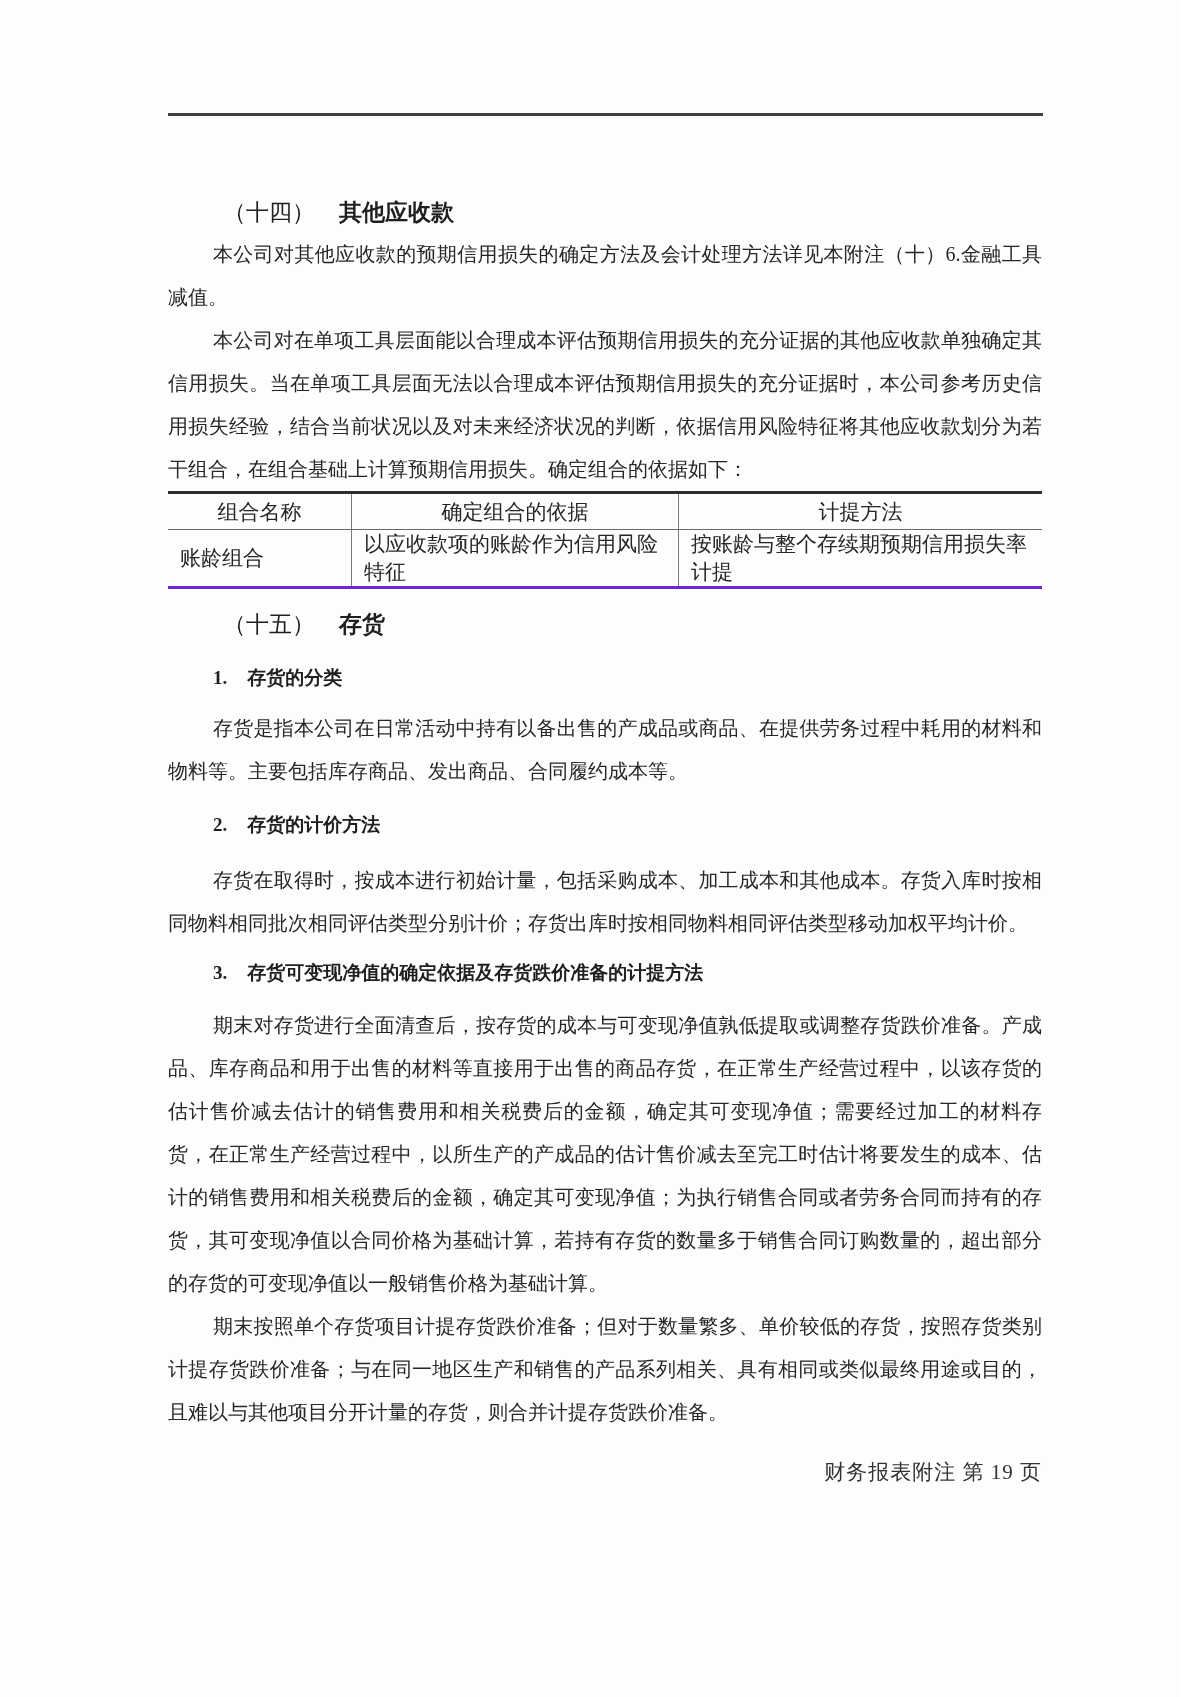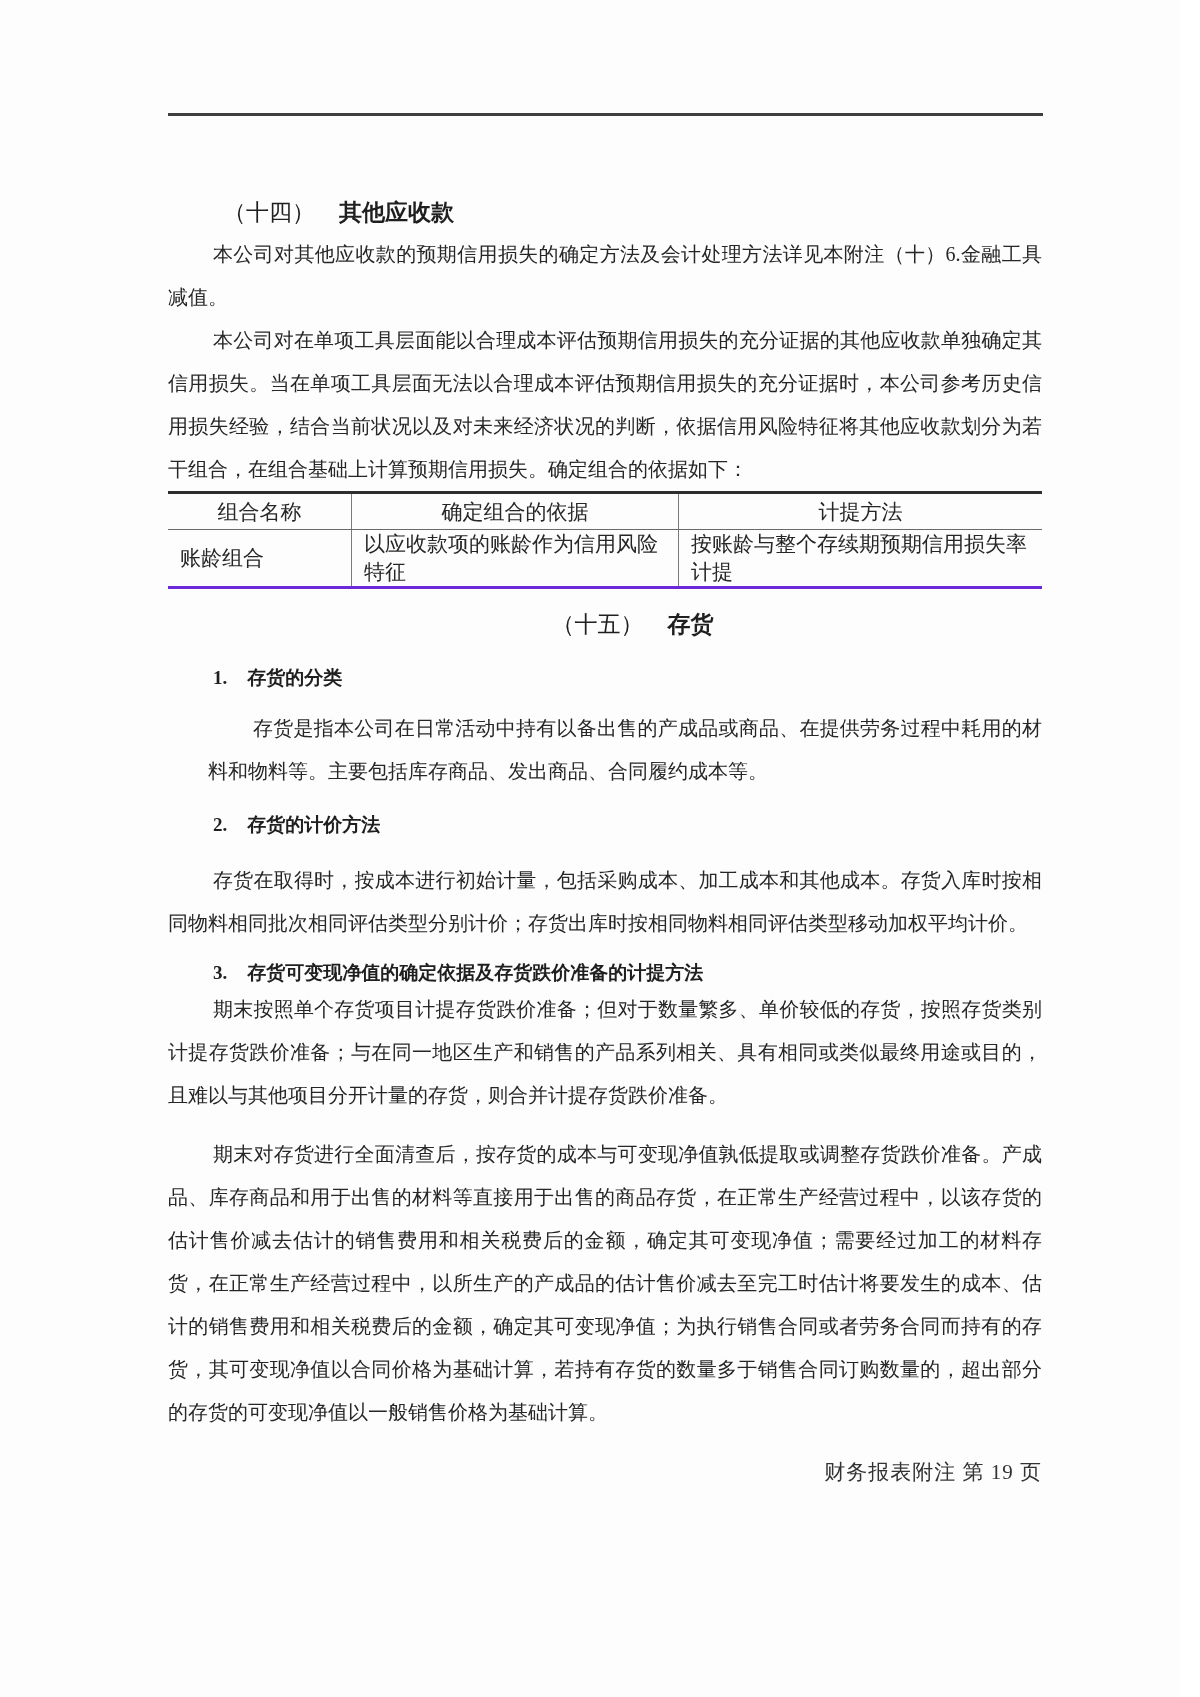--- a/index.html
+++ b/index.html
@@ -79,23 +79,23 @@
   table.grouping-table td + td {
     border-left: 1px solid #7a7a7a;
   }
   .col-1 { width: 21%; }
   .col-2 { width: 37.4%; }
   .col-3 { width: 41.6%; }
 
   .mt-s14      { margin-top: 82px; }
   .mt-p1       { margin-top: 5px; }
   .mt-table    { margin-top: 0px; }
-  .mt-s15      { margin-top: 21px; text-align: center; }
+  .mt-s15      { margin-top: 21px; }
   .mt-sub1     { margin-top: 23px; }
-  .mt-sub1p    { margin-top: 14px; margin-left: 40px; }
+  .mt-sub1p    { margin-top: 14px; }
   .mt-sub2     { margin-top: 17px; }
   .mt-sub2p    { margin-top: 19px; }
   .mt-sub3     { margin-top: 13px; }
   .mt-sub3p    { margin-top: 16px; }
 
   .page-footer {
     margin-top: 24px;
     text-align: right;
     font-size: 21px;
     letter-spacing: 1px;
@@ -154,21 +154,21 @@
     <h3 class="sub-heading mt-sub2">
       <span class="sub-num">2.</span><span>存货的计价方法</span>
     </h3>
 
     <p class="body-para mt-sub2p">存货在取得时，按成本进行初始计量，包括采购成本、加工成本和其他成本。存货入库时按相同物料相同批次相同评估类型分别计价；存货出库时按相同物料相同评估类型移动加权平均计价。</p>
 
     <h3 class="sub-heading mt-sub3">
       <span class="sub-num">3.</span><span>存货可变现净值的确定依据及存货跌价准备的计提方法</span>
     </h3>
 
+    <p class="body-para mt-sub3p">期末对存货进行全面清查后，按存货的成本与可变现净值孰低提取或调整存货跌价准备。产成品、库存商品和用于出售的材料等直接用于出售的商品存货，在正常生产经营过程中，以该存货的估计售价减去估计的销售费用和相关税费后的金额，确定其可变现净值；需要经过加工的材料存货，在正常生产经营过程中，以所生产的产成品的估计售价减去至完工时估计将要发生的成本、估计的销售费用和相关税费后的金额，确定其可变现净值；为执行销售合同或者劳务合同而持有的存货，其可变现净值以合同价格为基础计算，若持有存货的数量多于销售合同订购数量的，超出部分的存货的可变现净值以一般销售价格为基础计算。</p>
+
     <p class="body-para">期末按照单个存货项目计提存货跌价准备；但对于数量繁多、单价较低的存货，按照存货类别计提存货跌价准备；与在同一地区生产和销售的产品系列相关、具有相同或类似最终用途或目的，且难以与其他项目分开计量的存货，则合并计提存货跌价准备。</p>
-
-    <p class="body-para mt-sub3p">期末对存货进行全面清查后，按存货的成本与可变现净值孰低提取或调整存货跌价准备。产成品、库存商品和用于出售的材料等直接用于出售的商品存货，在正常生产经营过程中，以该存货的估计售价减去估计的销售费用和相关税费后的金额，确定其可变现净值；需要经过加工的材料存货，在正常生产经营过程中，以所生产的产成品的估计售价减去至完工时估计将要发生的成本、估计的销售费用和相关税费后的金额，确定其可变现净值；为执行销售合同或者劳务合同而持有的存货，其可变现净值以合同价格为基础计算，若持有存货的数量多于销售合同订购数量的，超出部分的存货的可变现净值以一般销售价格为基础计算。</p>
 
 
     <div class="page-footer">财务报表附注 第 19 页</div>
 
   </div>
 </div>
 
 </body></html>

